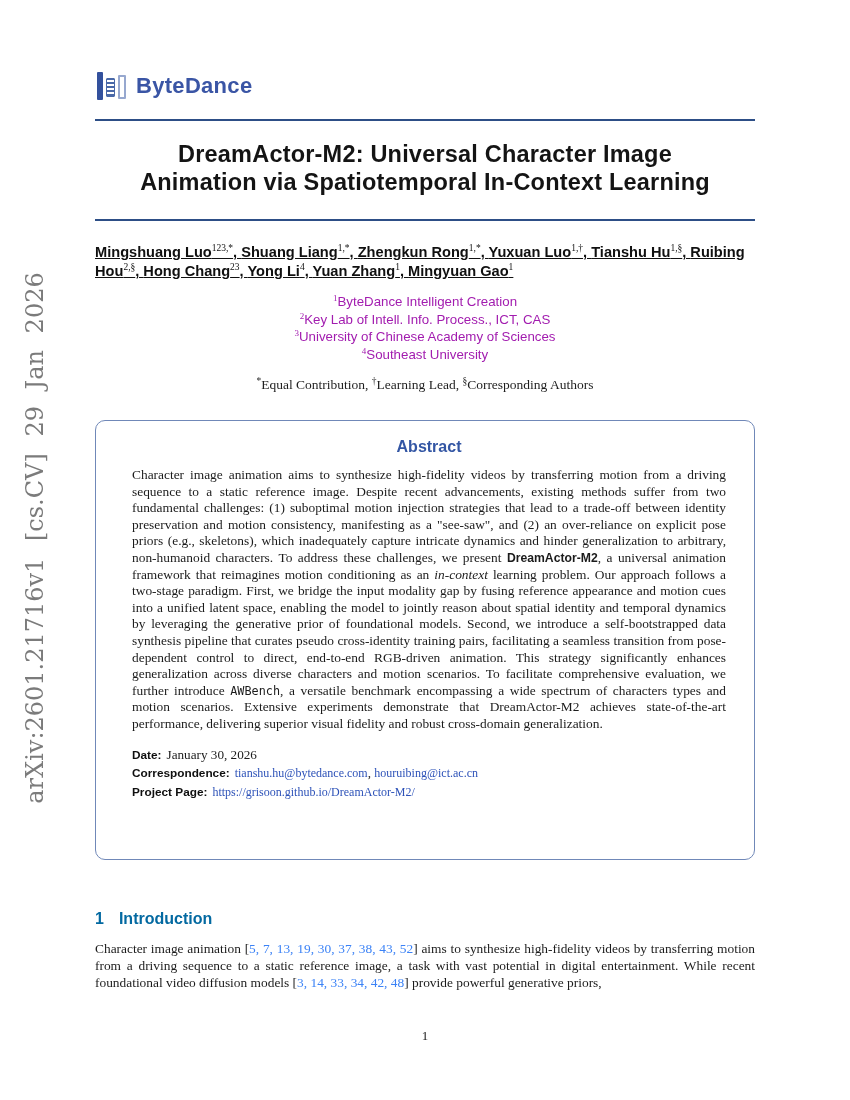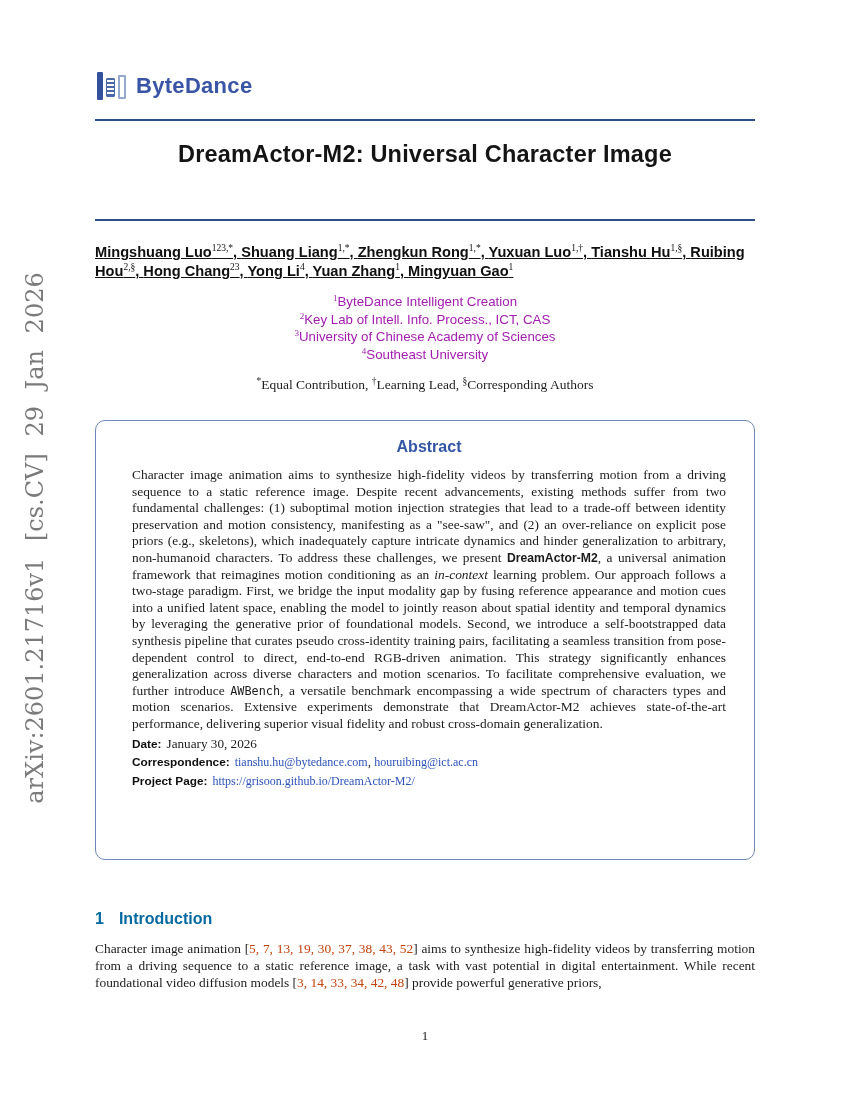--- a/index.html
+++ b/index.html
@@ -60,24 +60,24 @@
   }
   .abstract-heading { text-align:center; font-weight:bold; font-size:16px; color:#3356a4; margin:2px 0 11px 0; }
   .abstract-text {
     font-family:"Liberation Serif", serif; font-size:13.4px; line-height:16.6px;
     text-align:justify; color:#1b1b1b;
   }
   .seg-normal { }
   .seg-bold-sans { font-family:"Liberation Sans", sans-serif; font-weight:bold; font-size:12.2px; }
   .seg-italic { font-style:italic; }
   .seg-mono { font-family:"DejaVu Sans Mono", monospace; font-size:11.8px; }
-  .seg-cite { color:#c2410c;margin-top:43px; }
+  .seg-cite { color:#3b82f6;margin-top:43px; }
   .seg-link { font-family:Liberation Serif, serif; font-size:12px; color:#2d52b8; }
 
-  .meta { margin-top:2px; font-family:"Liberation Serif", serif; font-size:13.2px; color:#1b1b1b; }
+  .meta { margin-top:13px; font-family:"Liberation Serif", serif; font-size:13.2px; color:#1b1b1b; }
   .meta-line { line-height:17.6px; }
   .meta-label { font-family:"Liberation Sans", sans-serif; font-weight:bold; font-size:11.8px; color:#0f0f0f; margin-right:5px; }
 
   .section-heading {
     position:absolute; top:910px; left:0;
     font-weight:bold; font-size:16px; color:#0369a1;
   }
   .section-number { margin-right:15px; }
 
   .intro-para {
@@ -102,20 +102,21 @@
       <span class="logo-bar2"></span>
       <span class="logo-bar3"></span>
     </span>
     <span class="logo-text">ByteDance</span>
   </div>
 
   <div class="rule" id="rule1"></div>
 
   <div class="paper-title">
     <div>DreamActor-M2: Universal Character Image</div>
+    <div>Animation via Spatiotemporal In-Context Learning</div>
   </div>
 
   <div class="rule" id="rule2"></div>
 
   <div class="authors-line"><span>Mingshuang Luo</span><span class="author-sup">123,*</span><span class="author-sep">, </span><span>Shuang Liang</span><span class="author-sup">1,*</span><span class="author-sep">, </span><span>Zhengkun Rong</span><span class="author-sup">1,*</span><span class="author-sep">, </span><span>Yuxuan Luo</span><span class="author-sup">1,†</span><span class="author-sep">, </span><span>Tianshu Hu</span><span class="author-sup">1,§</span><span class="author-sep">, </span><span>Ruibing Hou</span><span class="author-sup">2,§</span><span class="author-sep">, </span><span>Hong Chang</span><span class="author-sup">23</span><span class="author-sep">, </span><span>Yong Li</span><span class="author-sup">4</span><span class="author-sep">, </span><span>Yuan Zhang</span><span class="author-sup">1</span><span class="author-sep">, </span><span>Mingyuan Gao</span><span class="author-sup">1</span></div>
 
   <div class="affiliations">
       <div class="aff-line"><sup>1</sup>ByteDance Intelligent Creation</div>
       <div class="aff-line"><sup>2</sup>Key Lab of Intell. Info. Process., ICT, CAS</div>
       <div class="aff-line"><sup>3</sup>University of Chinese Academy of Sciences</div>

